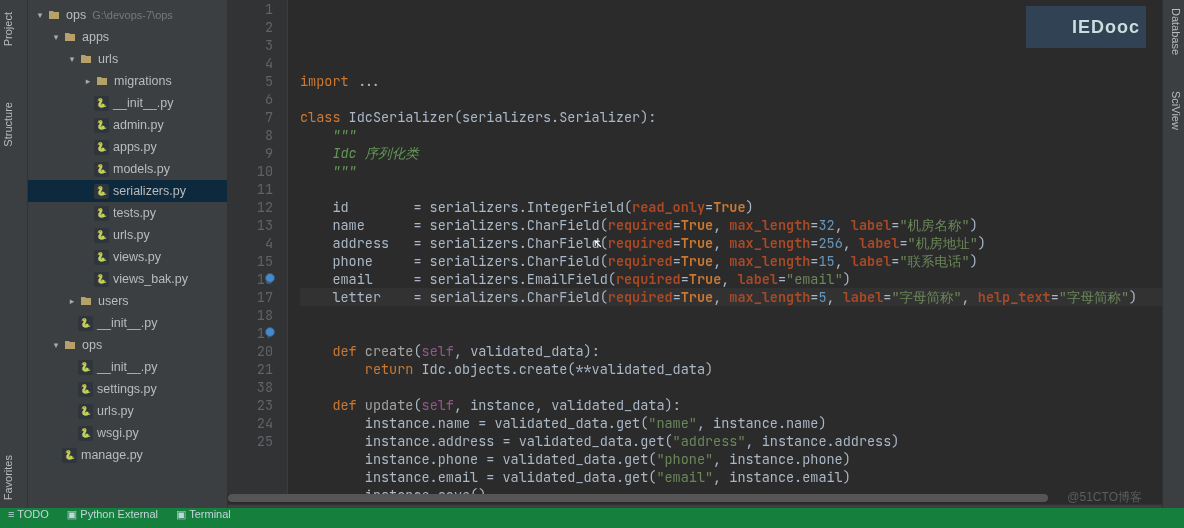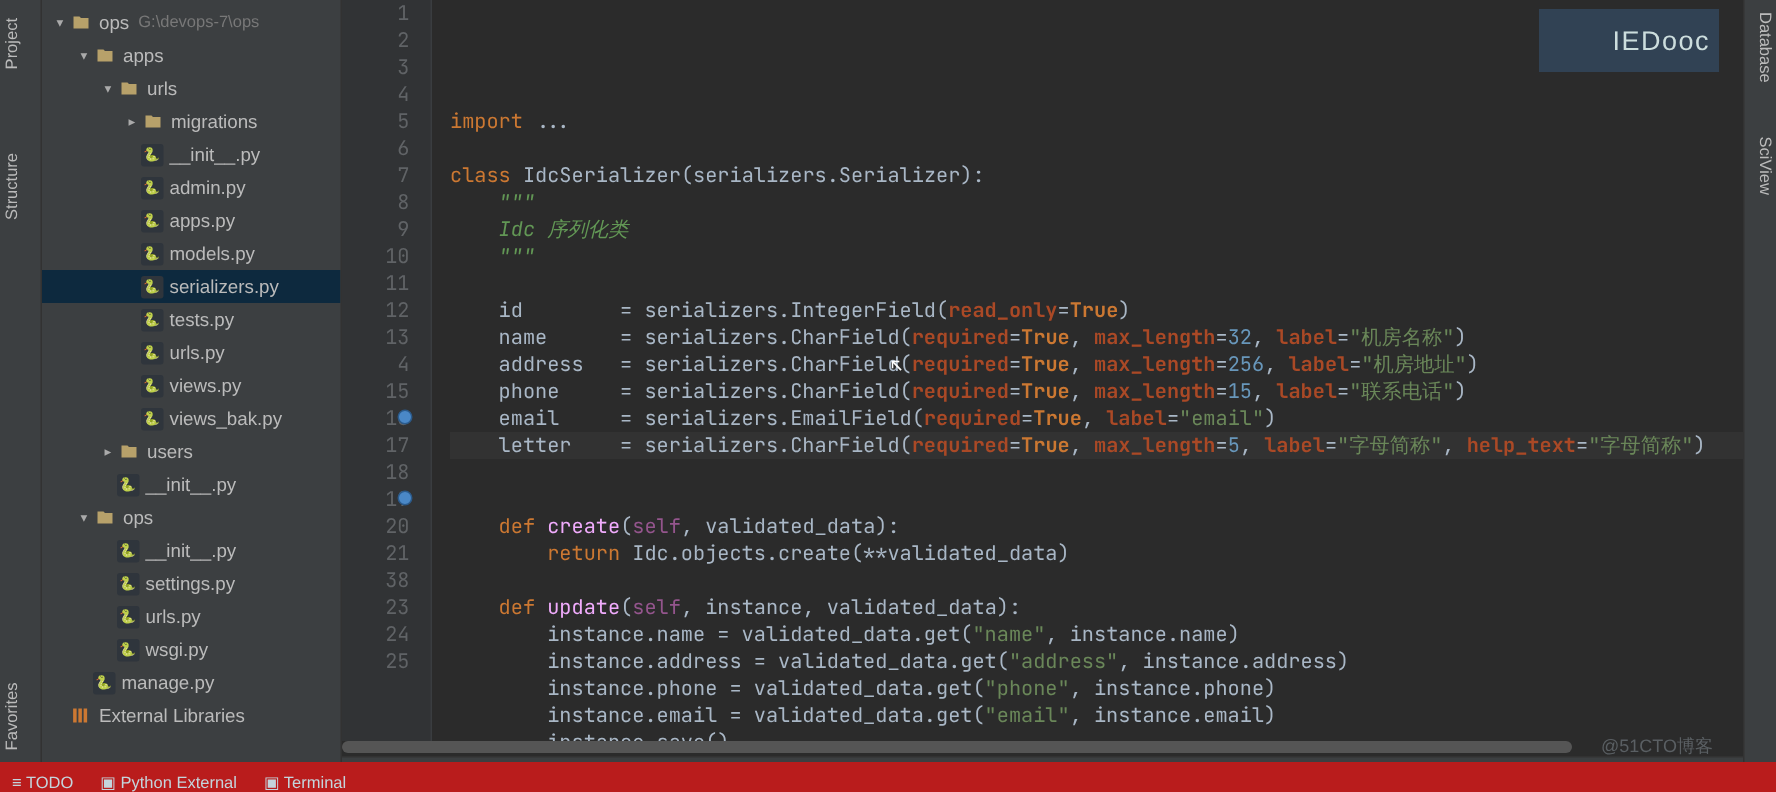--- a/index.html
+++ b/index.html
@@ -24,33 +24,33 @@
 .editor-wrap { flex:1; display:flex; flex-direction:column; background:#2b2b2b; position:relative;}
 .code-area { flex:1; display:flex; overflow:hidden; font-family:"JetBrains Mono","Consolas",monospace; font-size:13.5px; line-height:18px;}
 .gutter { width:60px; background:#313335; color:#606366; text-align:right; padding:0 14px 0 0; user-select:none; position:relative; border-right:1px solid #3a3d40;}
 .gutter .ln { height:18px; position:relative;}
 .gutter .marker { position:absolute; right:-2px; top:3px; width:10px; height:10px; border-radius:50%; background:#4a88c7; border:1px solid #2b5a8a;}
 .code { flex:1; padding-left:12px; background:#2b2b2b; white-space:pre; position:relative;}
 .code .line { height:18px; }
 .code .caret-line { background:#323232; }
 .kw { color:#cc7832; }
 .cls { color:#a9b7c6; }
-.fn { color:#f0abfc; }
+.fn { color:#a3a3a3; }
 .selfp { color:#94558d; }
 .str { color:#6a8759; }
 .num { color:#6897bb; }
 .op { color:#a9b7c6; }
 .param { color:#aa4926;font-weight:bold; }
 .bval { color:#cc7832;font-weight:bold; }
 .doc { color:#629755; font-style:italic;}
 .plain { color:#a9b7c6; }
 .breadcrumb-bar { height:24px; background:#3c3f41; border-top:1px solid #323232; display:flex; align-items:center; padding:0 28px; font-size:12px; color:#999;}
-.bottom-bar { position:absolute; bottom:0; left:0; right:0; height:20px; background:#b91c1c; display:flex; align-items:flex-end; color:#c4d4dc; font-size:11px; padding:0 8px;}
+.bottom-bar { position:absolute; bottom:0; left:0; right:0; height:20px; background:#15803d; display:flex; align-items:flex-start; color:#c4d4dc; font-size:11px; padding:0 8px;}
 .watermark-text{ position:absolute; bottom:22px; right:20px; font-size:12px; color:#5a5f63;}
-.watermark-logo { position:absolute; top:6px; right:16px; width:120px; height:42px; background:rgba(60,110,160,0.35); color:#cdd; display:flex; align-items:center; justify-content:flex-end; font-size:18px; font-weight:normal; padding-right:6px; letter-spacing:1px;}
+.watermark-logo { position:absolute; top:6px; right:16px; width:120px; height:42px; background:rgba(60,110,160,0.35); color:#cdd; display:flex; align-items:center; justify-content:flex-end; font-size:18px; font-weight:bold; padding-right:6px; letter-spacing:1px;}
 .eye { position:absolute; top:14px; right:2px; width:18px; height:14px; color:#888;}
 .cursor-ptr{ position:absolute; color:#fff; font-size:12px;}
 .scroll-handle{ position:absolute; bottom:2px; height:8px; background:#555; border-radius:4px;}
 </style>
 </head>
 <body>
 
 <div class="ide">
   <div class="sidebar-left">
     <div class="tab-vert">Project</div>
@@ -181,31 +181,20 @@
       </div>
       <div class="tree-row indent-2">
         <span class="arrow"></span>
         <span class="icon py-icon">🐍</span>
         <span class="tree-label">wsgi.py</span>
       </div>
       <div class="tree-row indent-1">
         <span class="arrow"></span>
         <span class="icon py-icon">🐍</span>
         <span class="tree-label">manage.py</span>
-      </div>
-      <div class="tree-row indent-0">
-        <span class="arrow"></span>
-        <span class="icon lib-icon">
-          <svg width="14" height="14" viewBox="0 0 24 24" fill="#cc7832">
-            <rect x="3" y="4" width="4" height="16"></rect>
-            <rect x="9" y="4" width="4" height="16"></rect>
-            <rect x="15" y="4" width="4" height="16"></rect>
-          </svg>
-        </span>
-        <span class="tree-label">External Libraries</span>
       </div>
     </div>
 
   <div class="editor-wrap">
     <div class="code-area">
       <div class="gutter" id="gutter">
           <div class="ln">1</div>
           <div class="ln">2</div>
           <div class="ln">3</div>
           <div class="ln">4</div>

